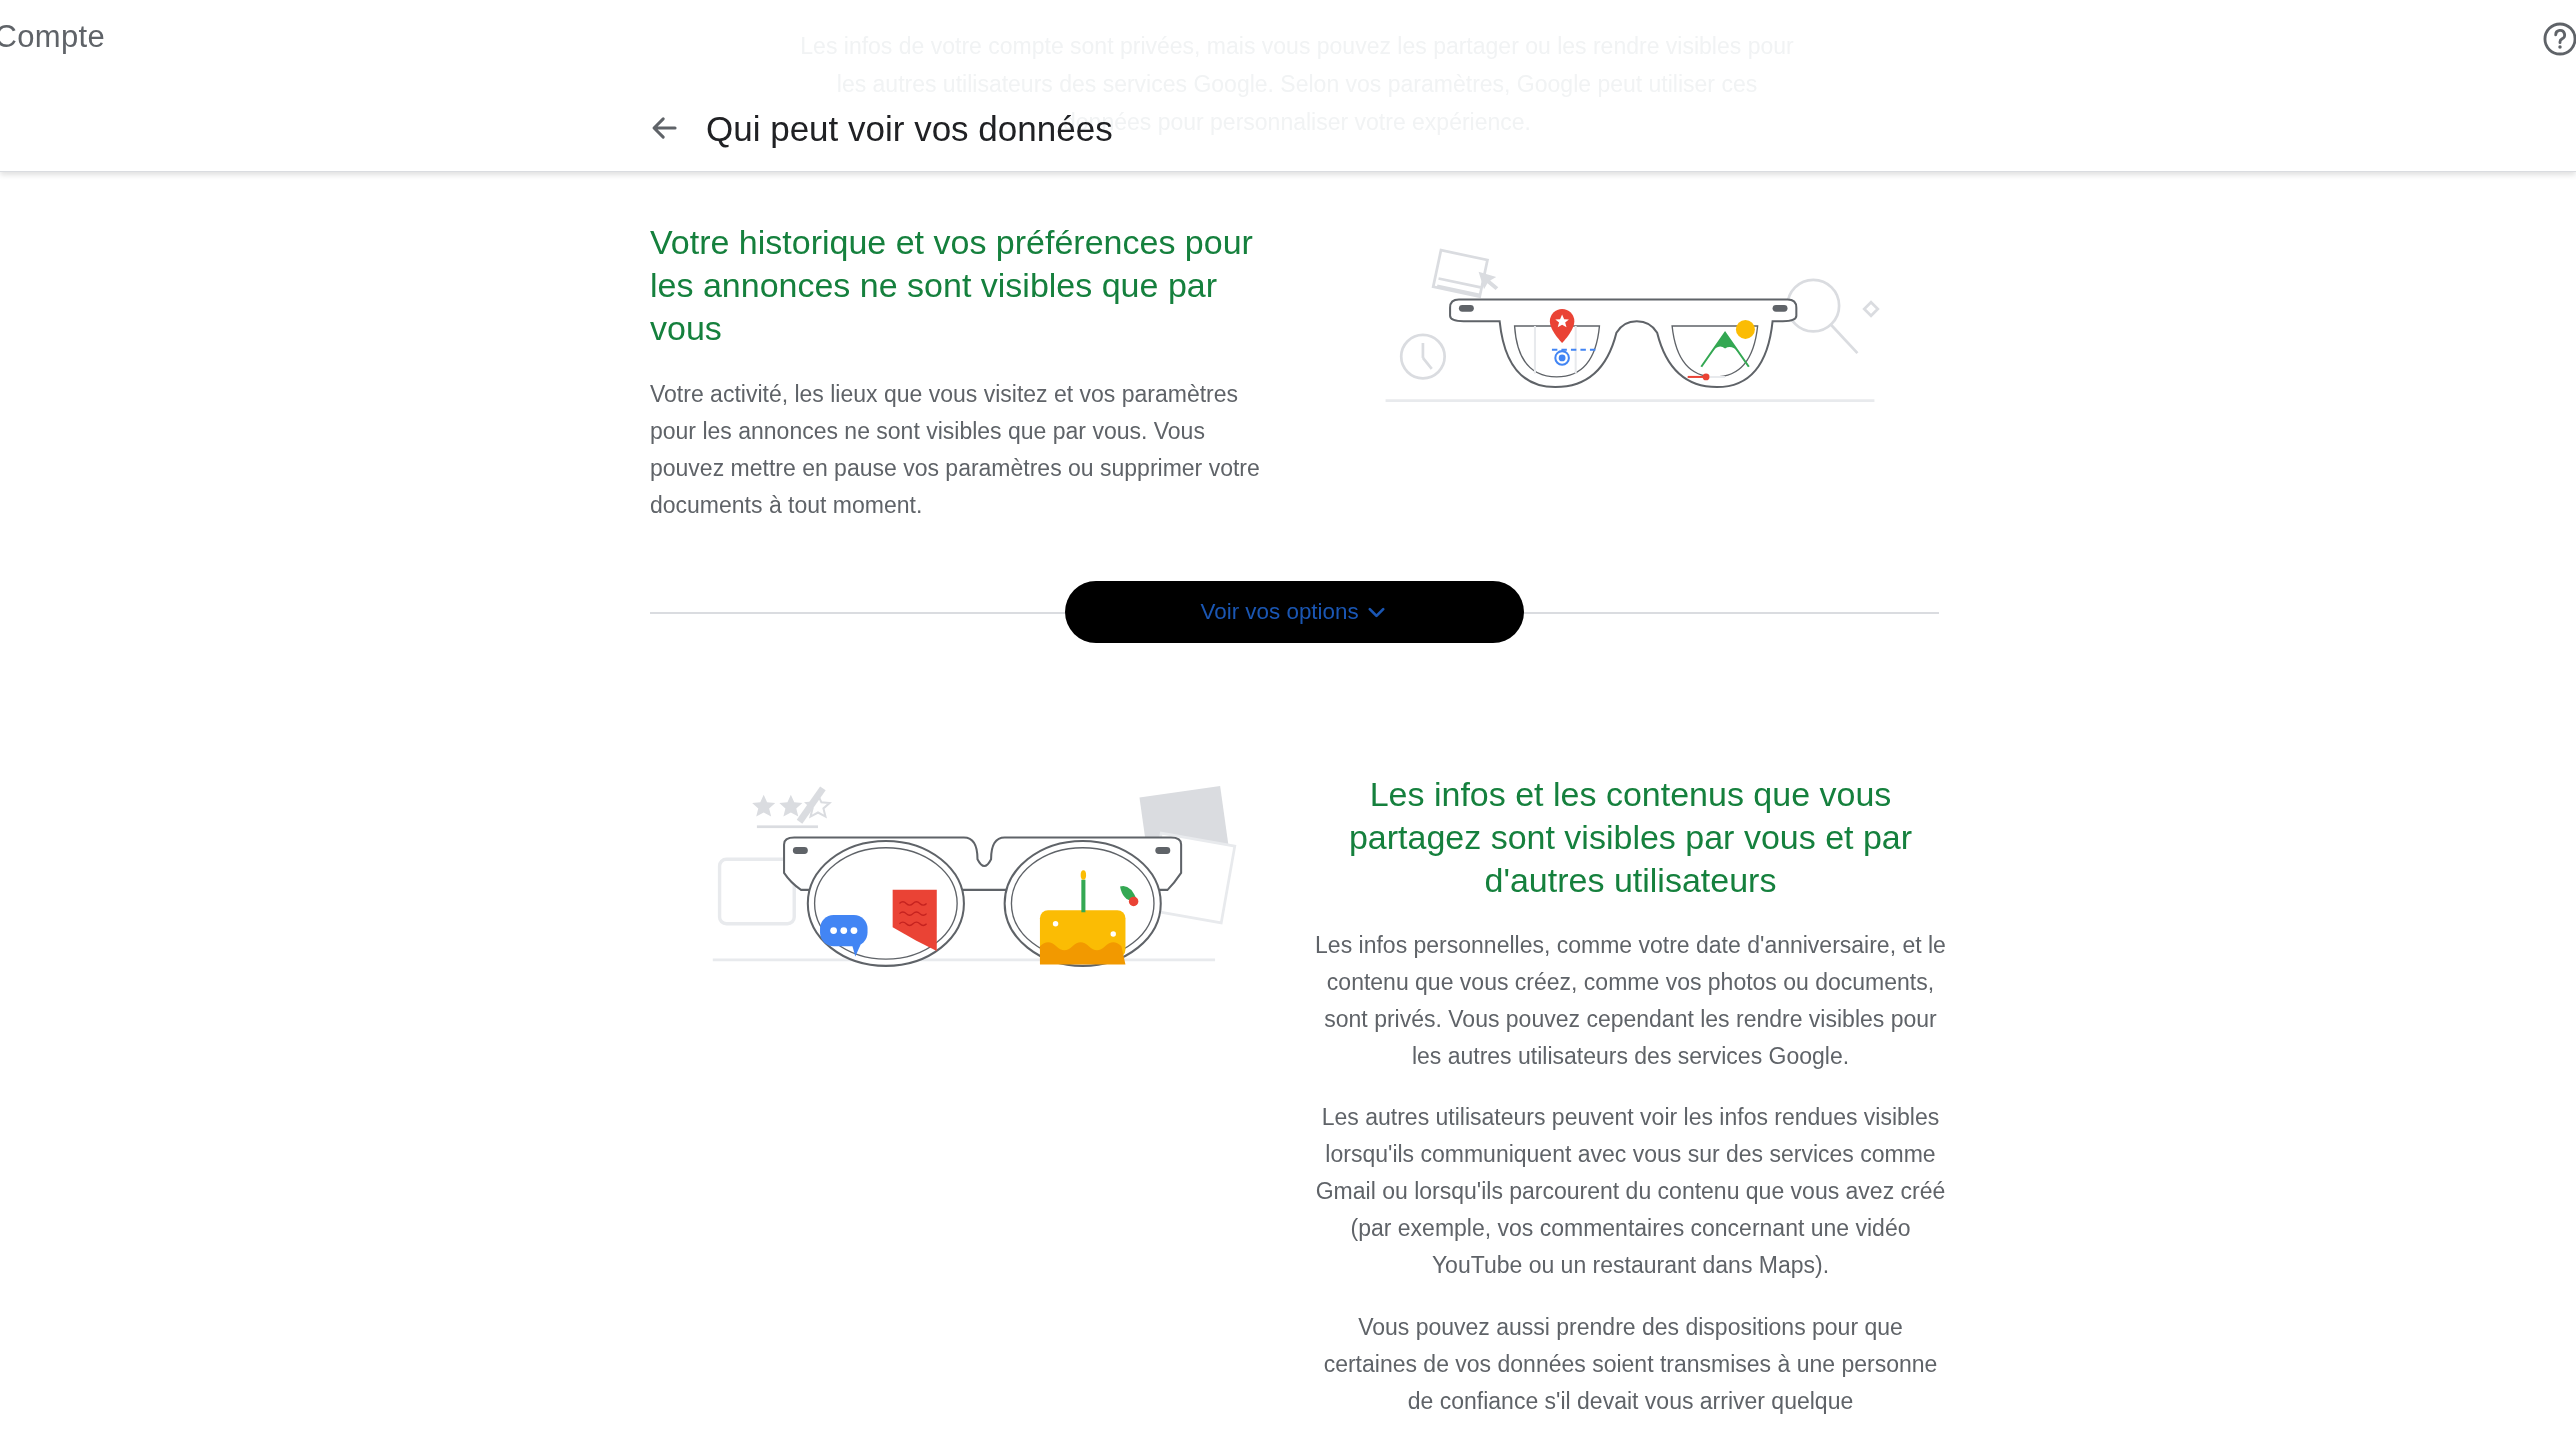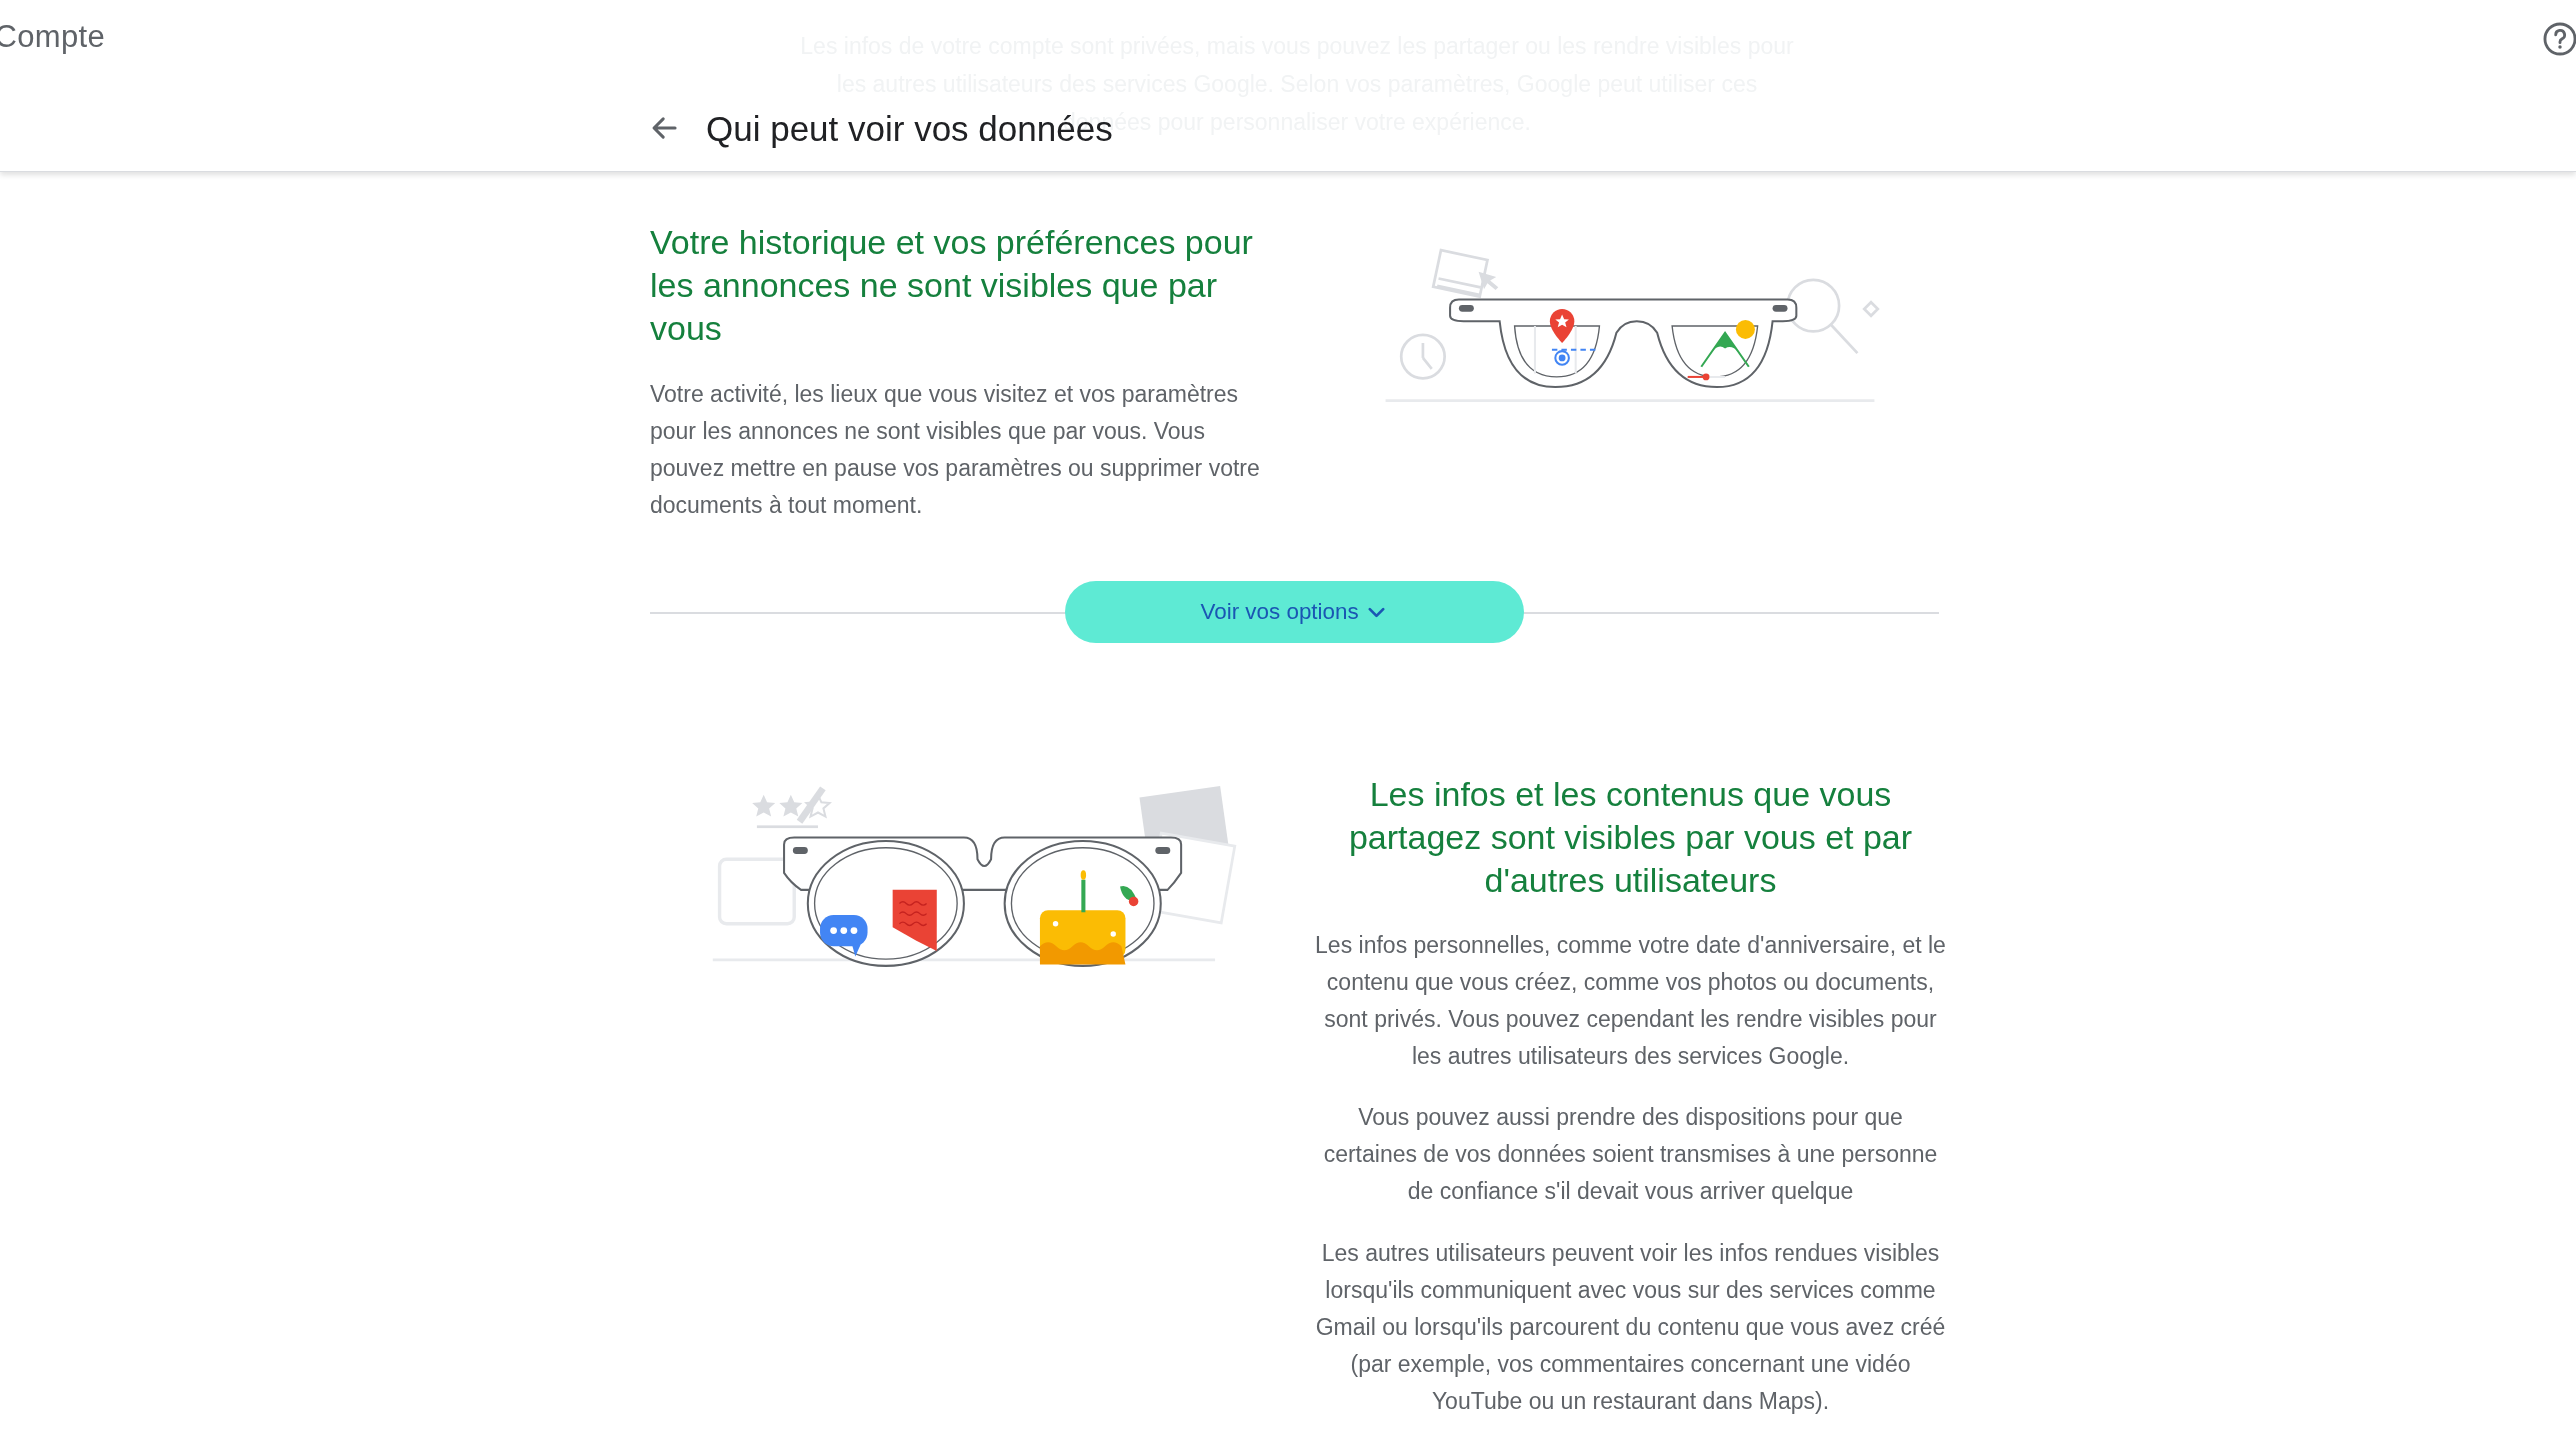--- a/index.html
+++ b/index.html
@@ -31,21 +31,21 @@
 
   .sec1-text { position:absolute; left:650px; top:221px; width:632px; }
   .sec1-text .p { margin-top:26px; }
   .illus1 { position:absolute; left:1372px; top:241px; width:516px; height:170px; }
 
   .divider { position:absolute; top:612px; height:2px; background:#dadce0; }
   .div-left { left:650px; width:421px; }
   .div-right { left:1518px; width:421px; }
   .options-btn {
     position:absolute; left:1065px; top:581px; width:459px; height:62px; border-radius:31px;
-    background:#5eead4; color:#1a56b3; font-size:22.4px; display:flex; align-items:center;
+    background:#000000; color:#1a56b3; font-size:22.4px; display:flex; align-items:center;
     justify-content:center; gap:6.8px; cursor:pointer; border:none;
   }
 
   .illus2 { position:absolute; left:706px; top:771px; width:543px; height:197px; }
   .sec2-text { position:absolute; left:1311px; top:773px; width:639px;text-align:center; }
   .sec2-text .p { margin-top:24.5px; }
 </style>
 </head>
 <body>
 
@@ -156,16 +156,16 @@
     <path d="M610 170 q15 -5 25 20 q-20 5 -25 -20z" fill="#34a853"></path>
     <circle cx="630" cy="192" r="7" fill="#ea4335"></circle>
     <circle cx="515" cy="225" r="4" fill="#fff"></circle>
       <circle cx="600" cy="240" r="4" fill="#fff"></circle>
   </svg>
 </div>
 
 <div class="sec2-text">
   <h2 class="h2">Les infos et les contenus que vous partagez sont visibles par vous et par d'autres utilisateurs</h2>
   <p class="p">Les infos personnelles, comme votre date d'anniversaire, et le contenu que vous créez, comme vos photos ou documents, sont privés. Vous pouvez cependant les rendre visibles pour les autres utilisateurs des services Google.</p>
+  <p class="p">Les autres utilisateurs peuvent voir les infos rendues visibles lorsqu'ils communiquent avec vous sur des services comme Gmail ou lorsqu'ils parcourent du contenu que vous avez créé (par exemple, vos commentaires concernant une vidéo YouTube ou un restaurant dans Maps).</p>
   <p class="p">Vous pouvez aussi prendre des dispositions pour que certaines de vos données soient transmises à une personne de confiance s'il devait vous arriver quelque</p>
-  <p class="p">Les autres utilisateurs peuvent voir les infos rendues visibles lorsqu'ils communiquent avec vous sur des services comme Gmail ou lorsqu'ils parcourent du contenu que vous avez créé (par exemple, vos commentaires concernant une vidéo YouTube ou un restaurant dans Maps).</p>
 </div>
 
 
 </body></html>

